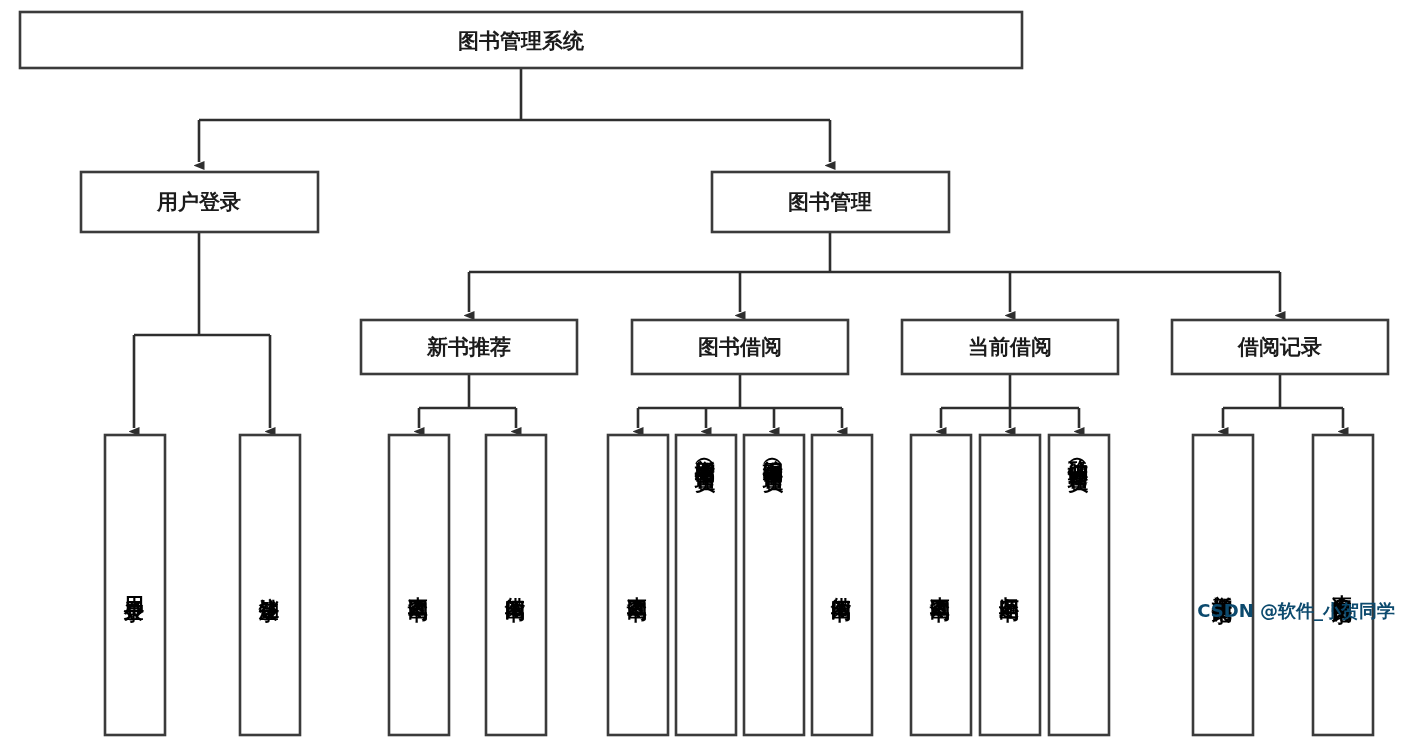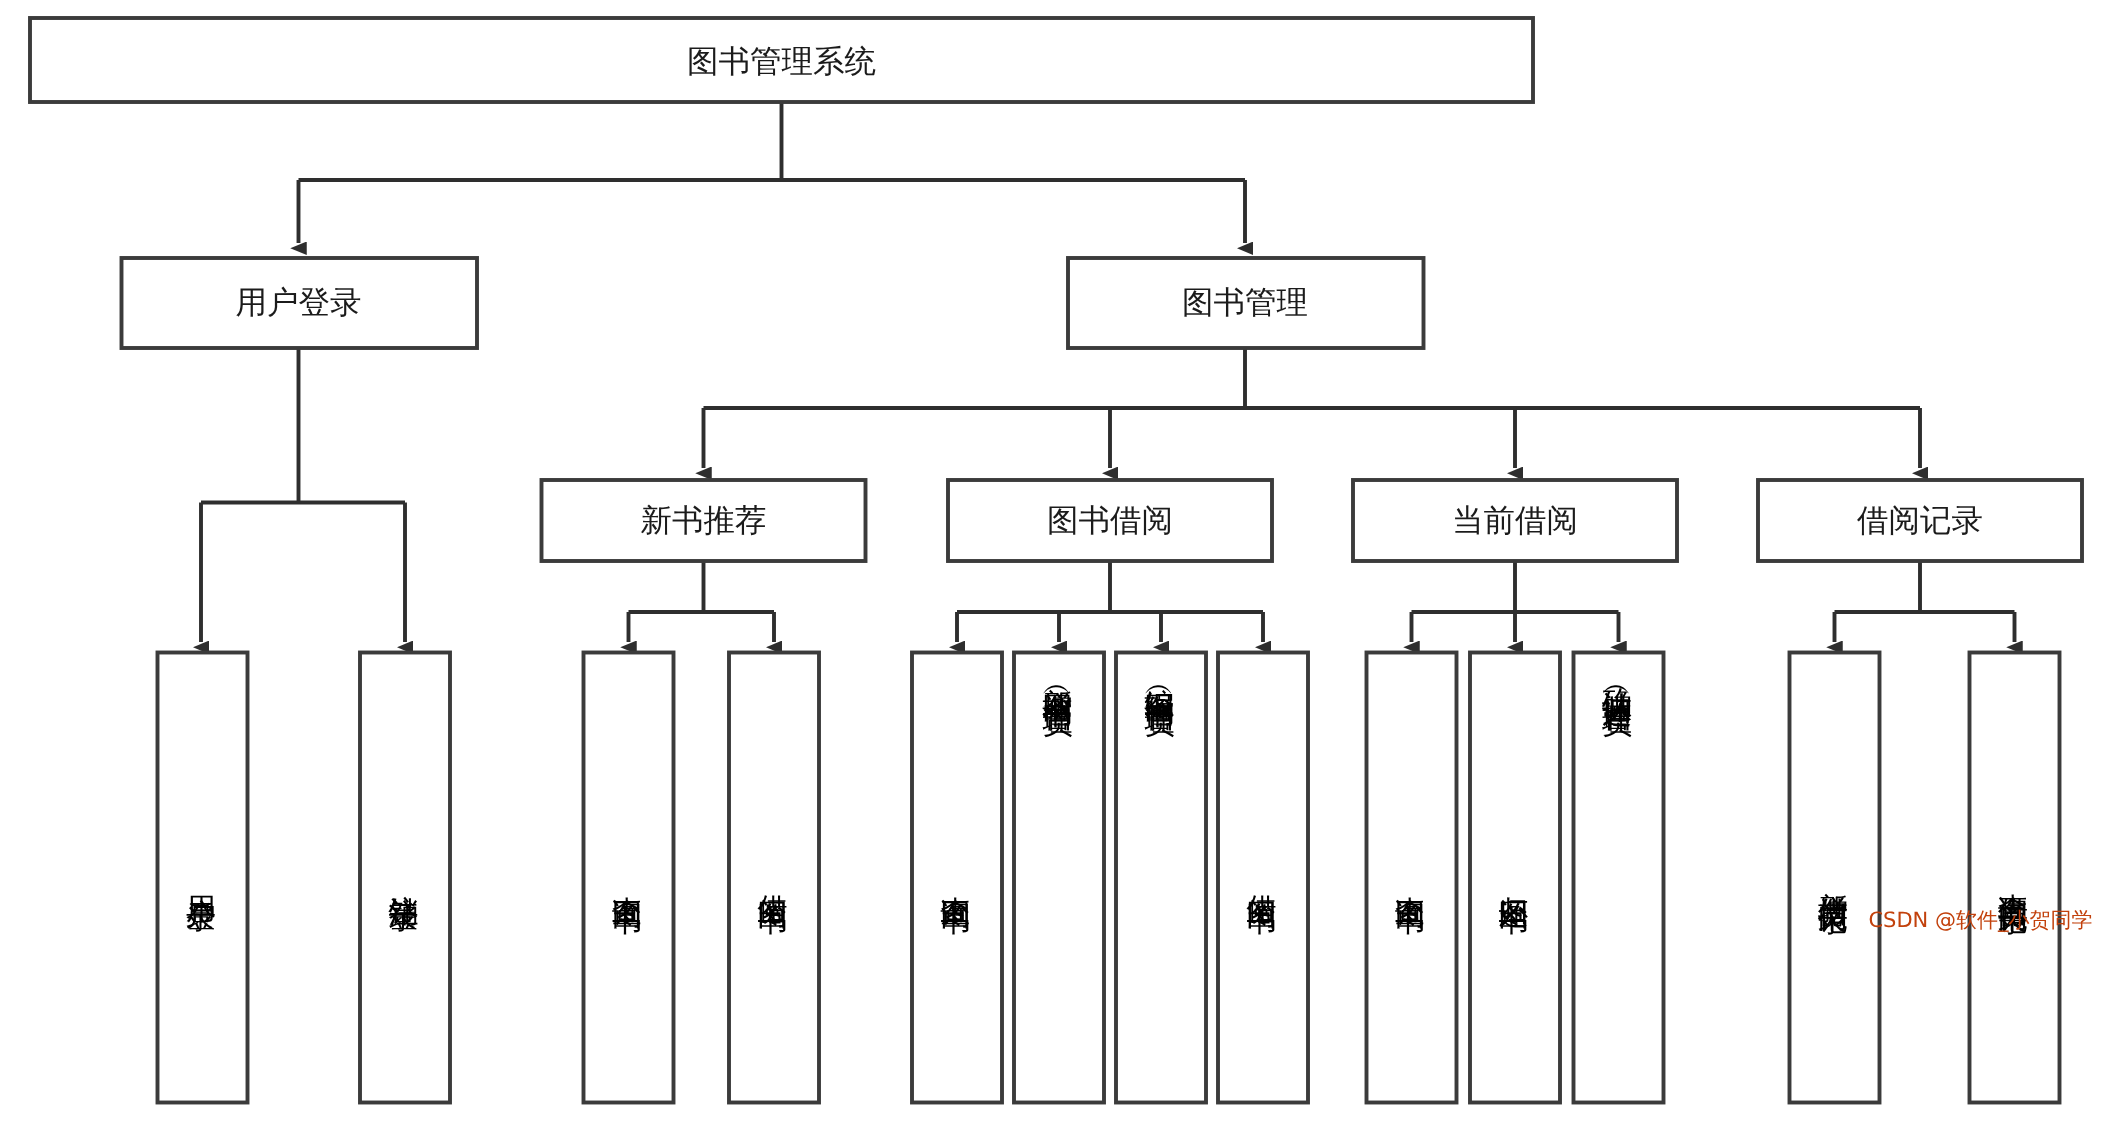--- a/index.html
+++ b/index.html
@@ -13,20 +13,21 @@
     overflow: hidden;
     font-family: "DejaVu Sans", "Liberation Sans", sans-serif;
     position: relative;
   }
   #diagram-root {
     position: absolute;
     left: 0;
     top: 0;
     width: 1405px;
     height: 629px;
+    font-weight: bold;
   }
   svg.diagram {
     display: block;
     width: 1405px;
     height: 747px;
   }
   .node-box {
     fill: #ffffff;
     stroke: #3b3b3b;
     stroke-width: 2.6;
@@ -53,22 +54,22 @@
   }
   .arrow-head {
     fill: #2e2e2e;
     stroke: none;
   }
   .watermark {
     position: absolute;
     right: 10px;
     bottom: 6px;
     font-family: "DejaVu Sans", "Liberation Sans", sans-serif;
-    font-size: 14px;
-    color: #c2410c;
+    font-size: 18px;
+    color: #0c4a6e;
     white-space: nowrap;
     user-select: none;
   }
 </style>
 </head>
 <body>
 
 <div id="diagram-root">
   <svg class="diagram" viewBox="0 0 1405 747" xmlns="http://www.w3.org/2000/svg">
     <defs>

